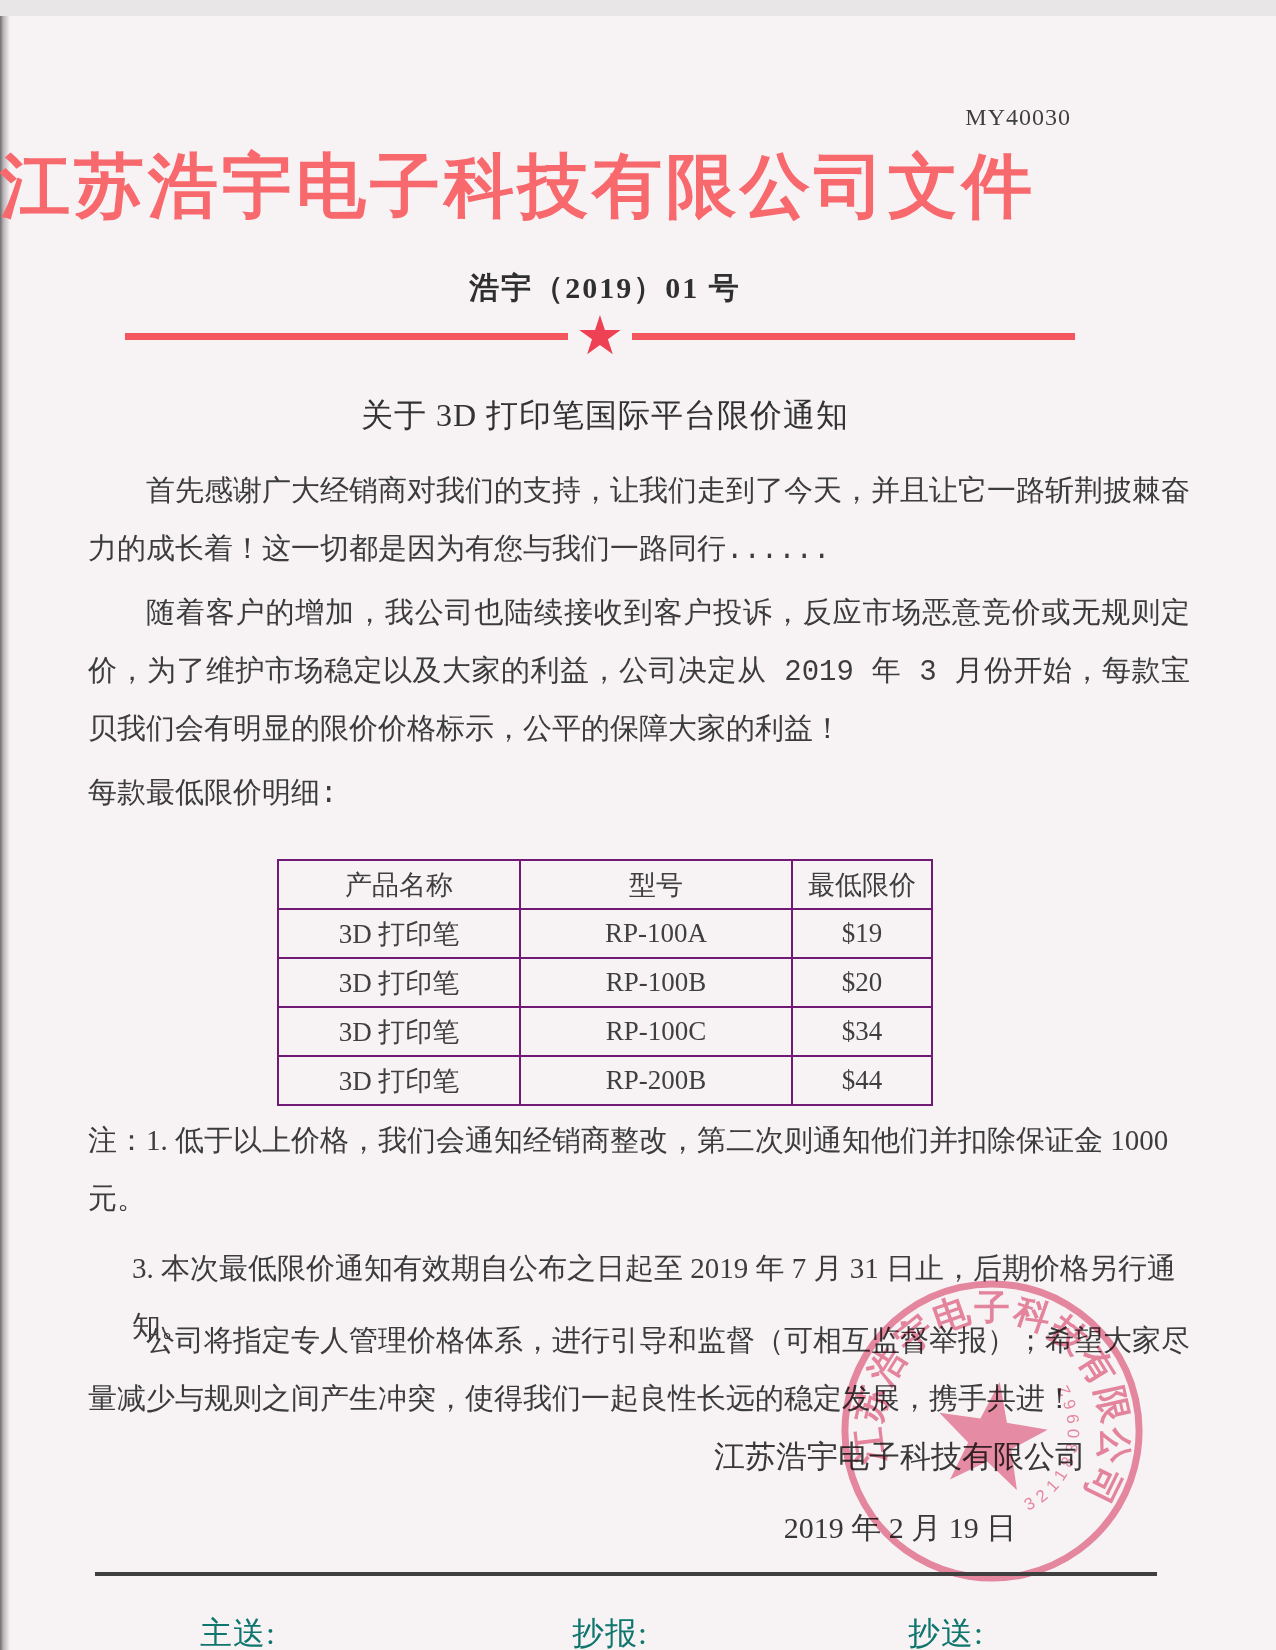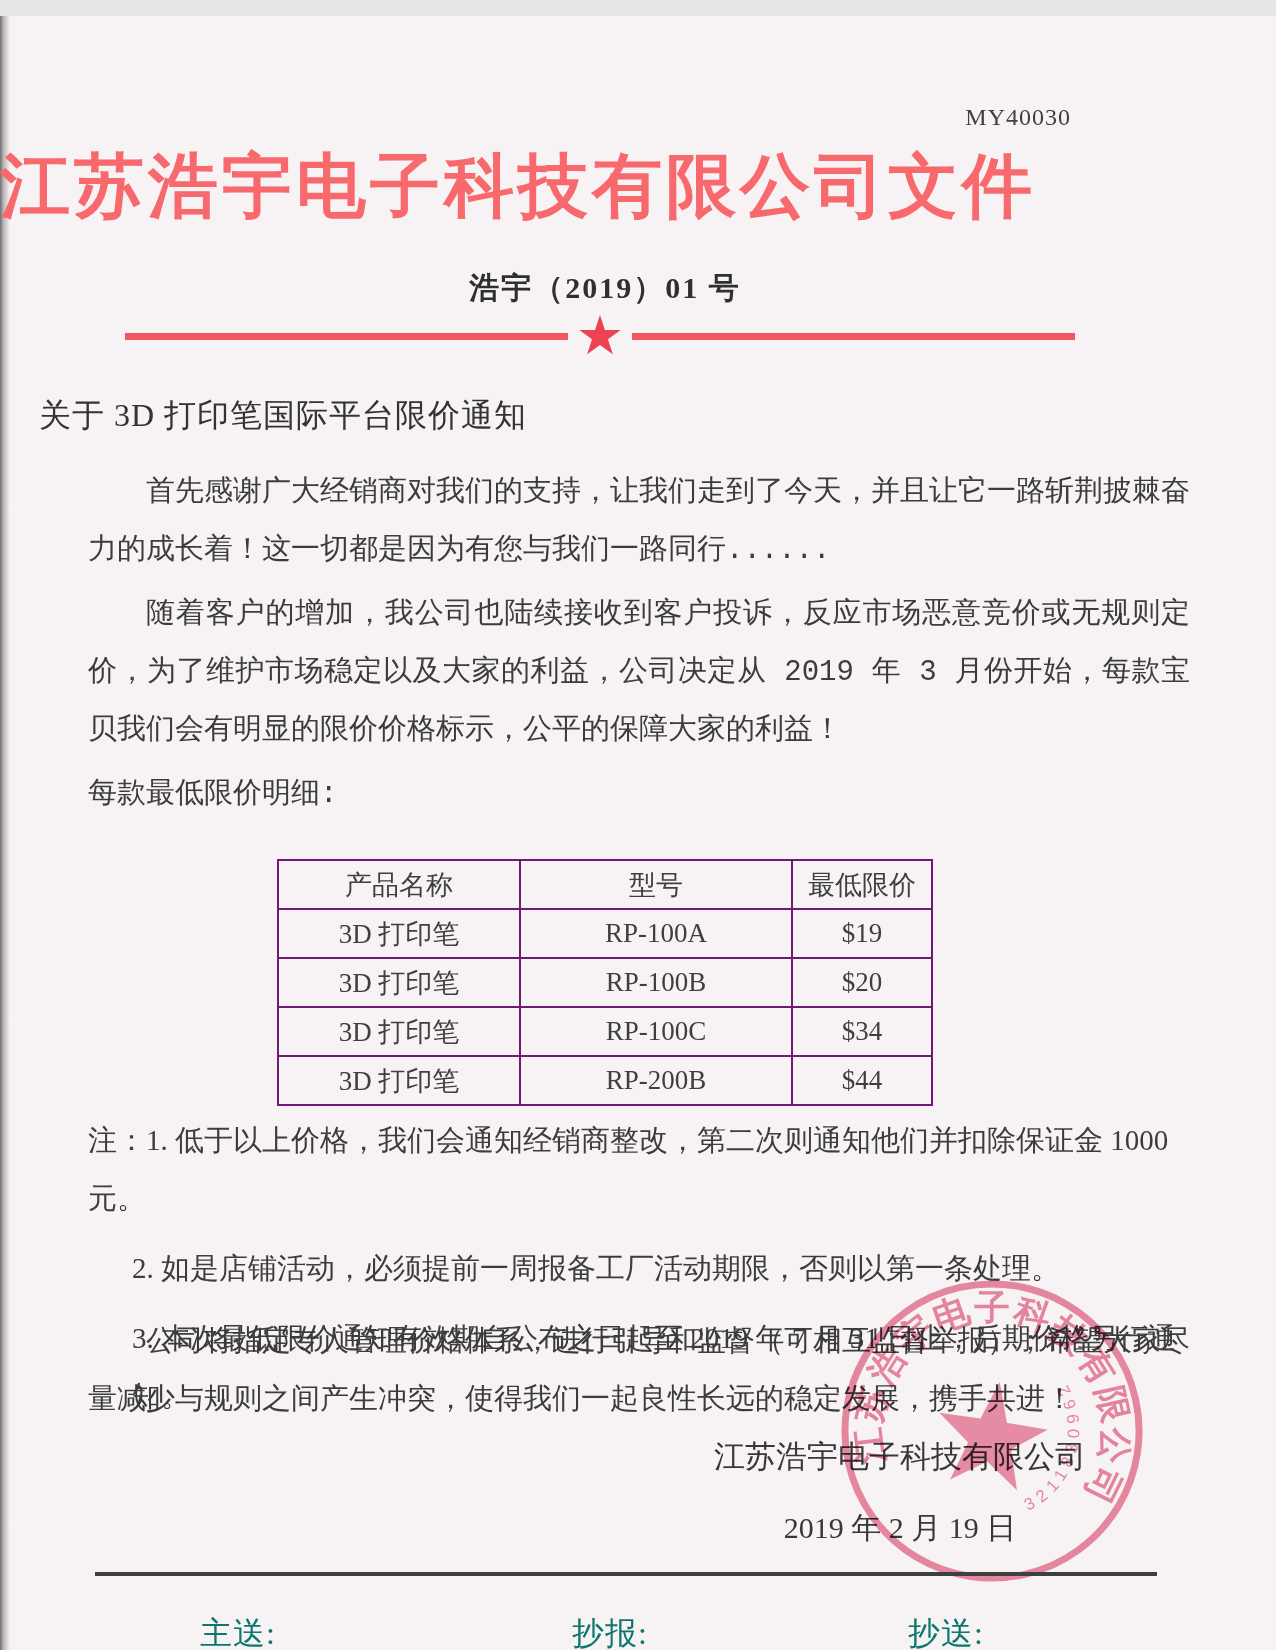--- a/index.html
+++ b/index.html
@@ -40,24 +40,23 @@
   }
   .star-line .seg{flex:1;height:7px;background:#f4555e;}
   .star-line .star-glyph{
     flex:0 0 auto;
     font-family:"DejaVu Sans",sans-serif;
     font-size:54px;line-height:48px;color:#ee4154;
     padding:0 8px;
   }
   .doc-title{
     position:absolute;top:378px;left:0;width:1210px;
-    text-align:left;
+    text-align:center;
     font-size:32px;letter-spacing:1px;color:#333;
     font-weight:400;
-    padding-left:39px;
   }
   .body-block{
     position:absolute;top:448px;left:88px;width:1102px;
     font-size:29px;line-height:58px;
     text-align:justify;
     font-family:Liberation Mono, monospace;
   }
   .para{ text-indent:2em; margin:0 0 6px 0;}
   .table-intro{ text-indent:0; margin:4px 0 0 0;}
   .price-table{
@@ -162,21 +161,20 @@
       <tr>
         <td>3D 打印笔</td>
         <td>RP-200B</td>
         <td>$44</td>
       </tr>
     </tbody>
   </table>
 
   <div class="notes-block">
     <div class="note">注：1. 低于以上价格，我们会通知经销商整改，第二次则通知他们并扣除保证金 1000 元。</div>
-    <div class="note indented">2.  如是店铺活动，必须提前一周报备工厂活动期限，否则以第一条处理。</div>
     <div class="note indented">3.  本次最低限价通知有效期自公布之日起至 2019 年 7 月 31 日止，后期价格另行通知。</div>
   </div>
 
   <div class="closing">公司将指定专人管理价格体系，进行引导和监督（可相互监督举报）；希望大家尽量减少与规则之间产生冲突，使得我们一起良性长远的稳定发展，携手共进！</div>
 
   <div class="signature">
     <div class="sig-company">江苏浩宇电子科技有限公司</div>
     <div class="sig-date">2019 年 2 月 19 日</div>
   </div>
 

